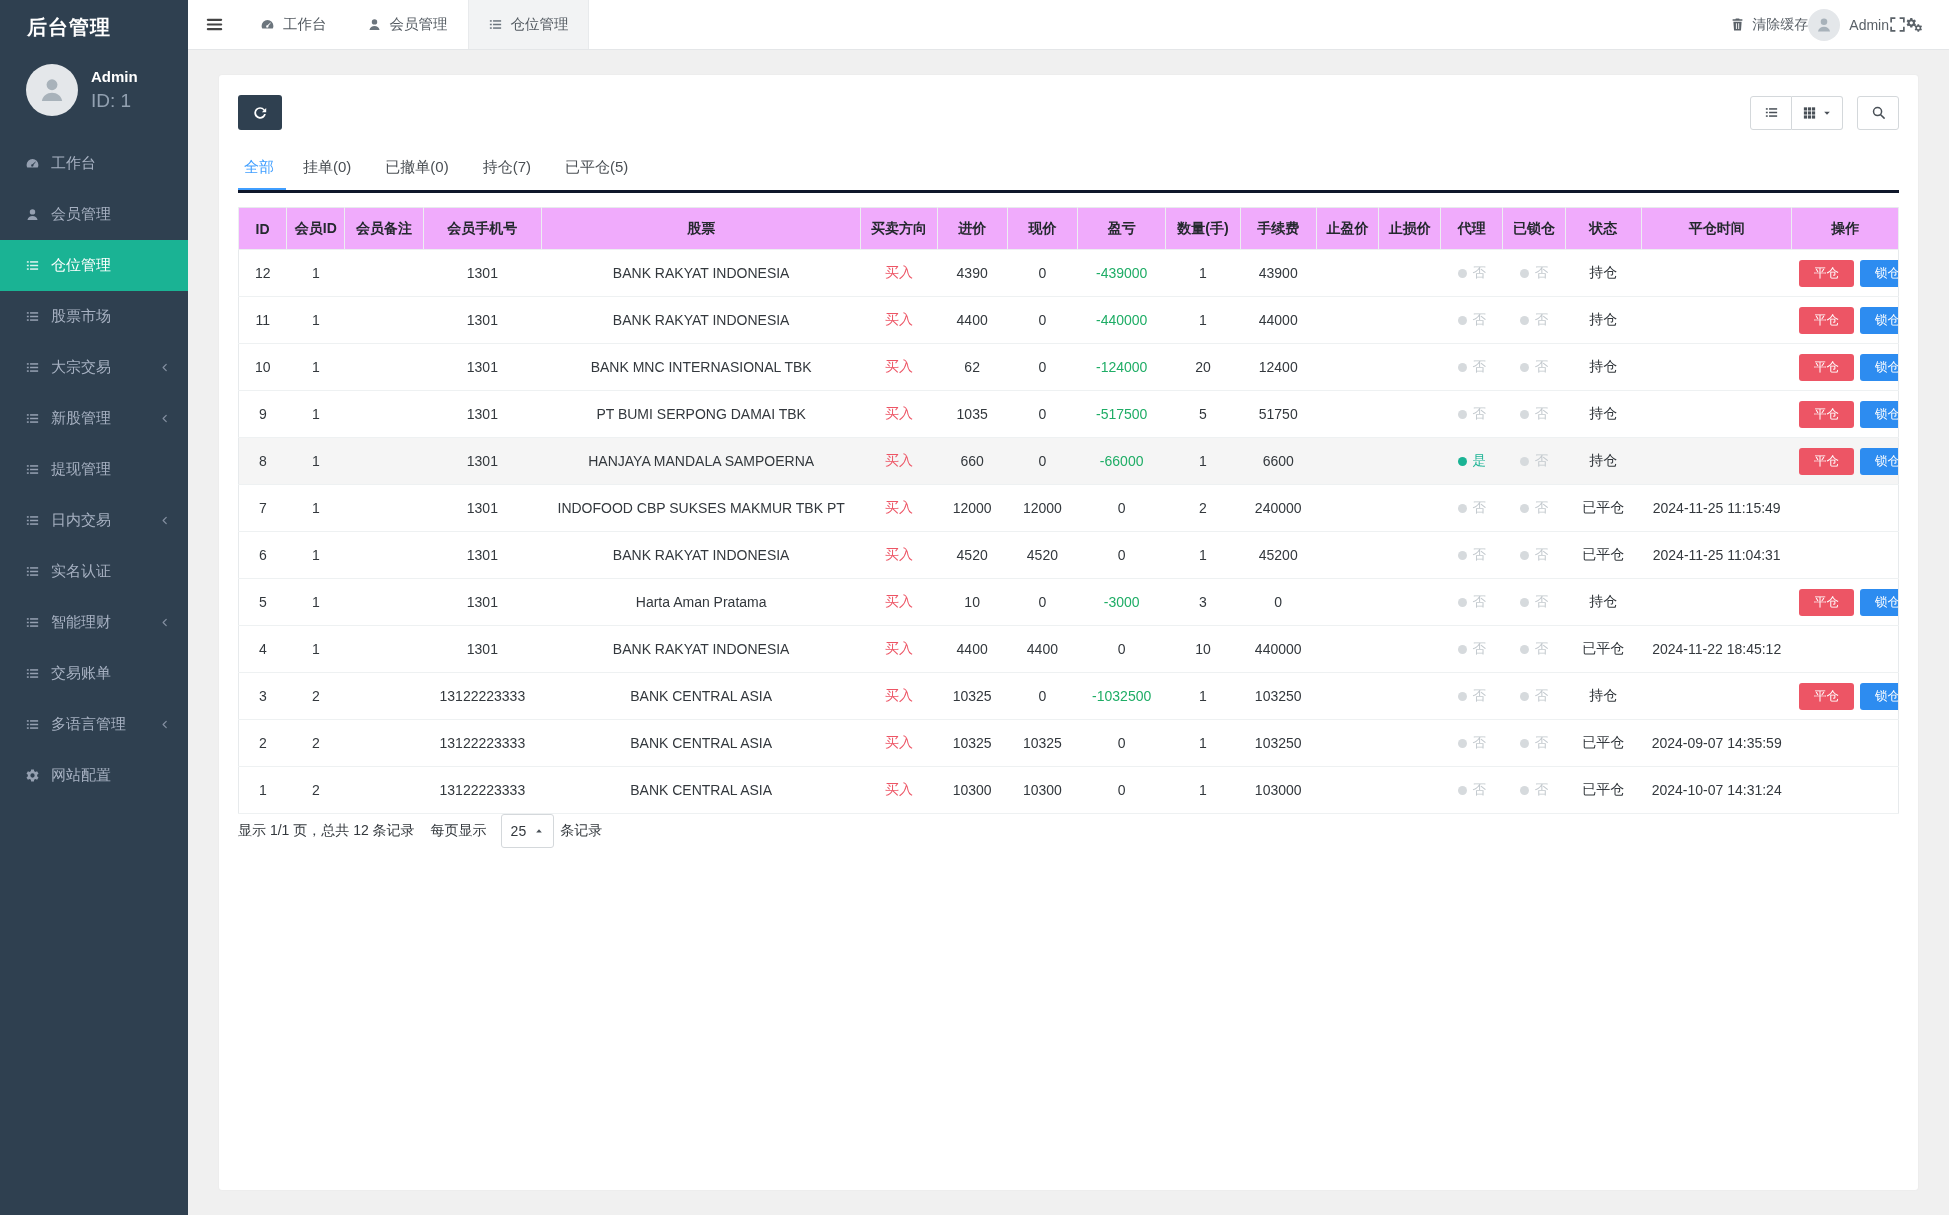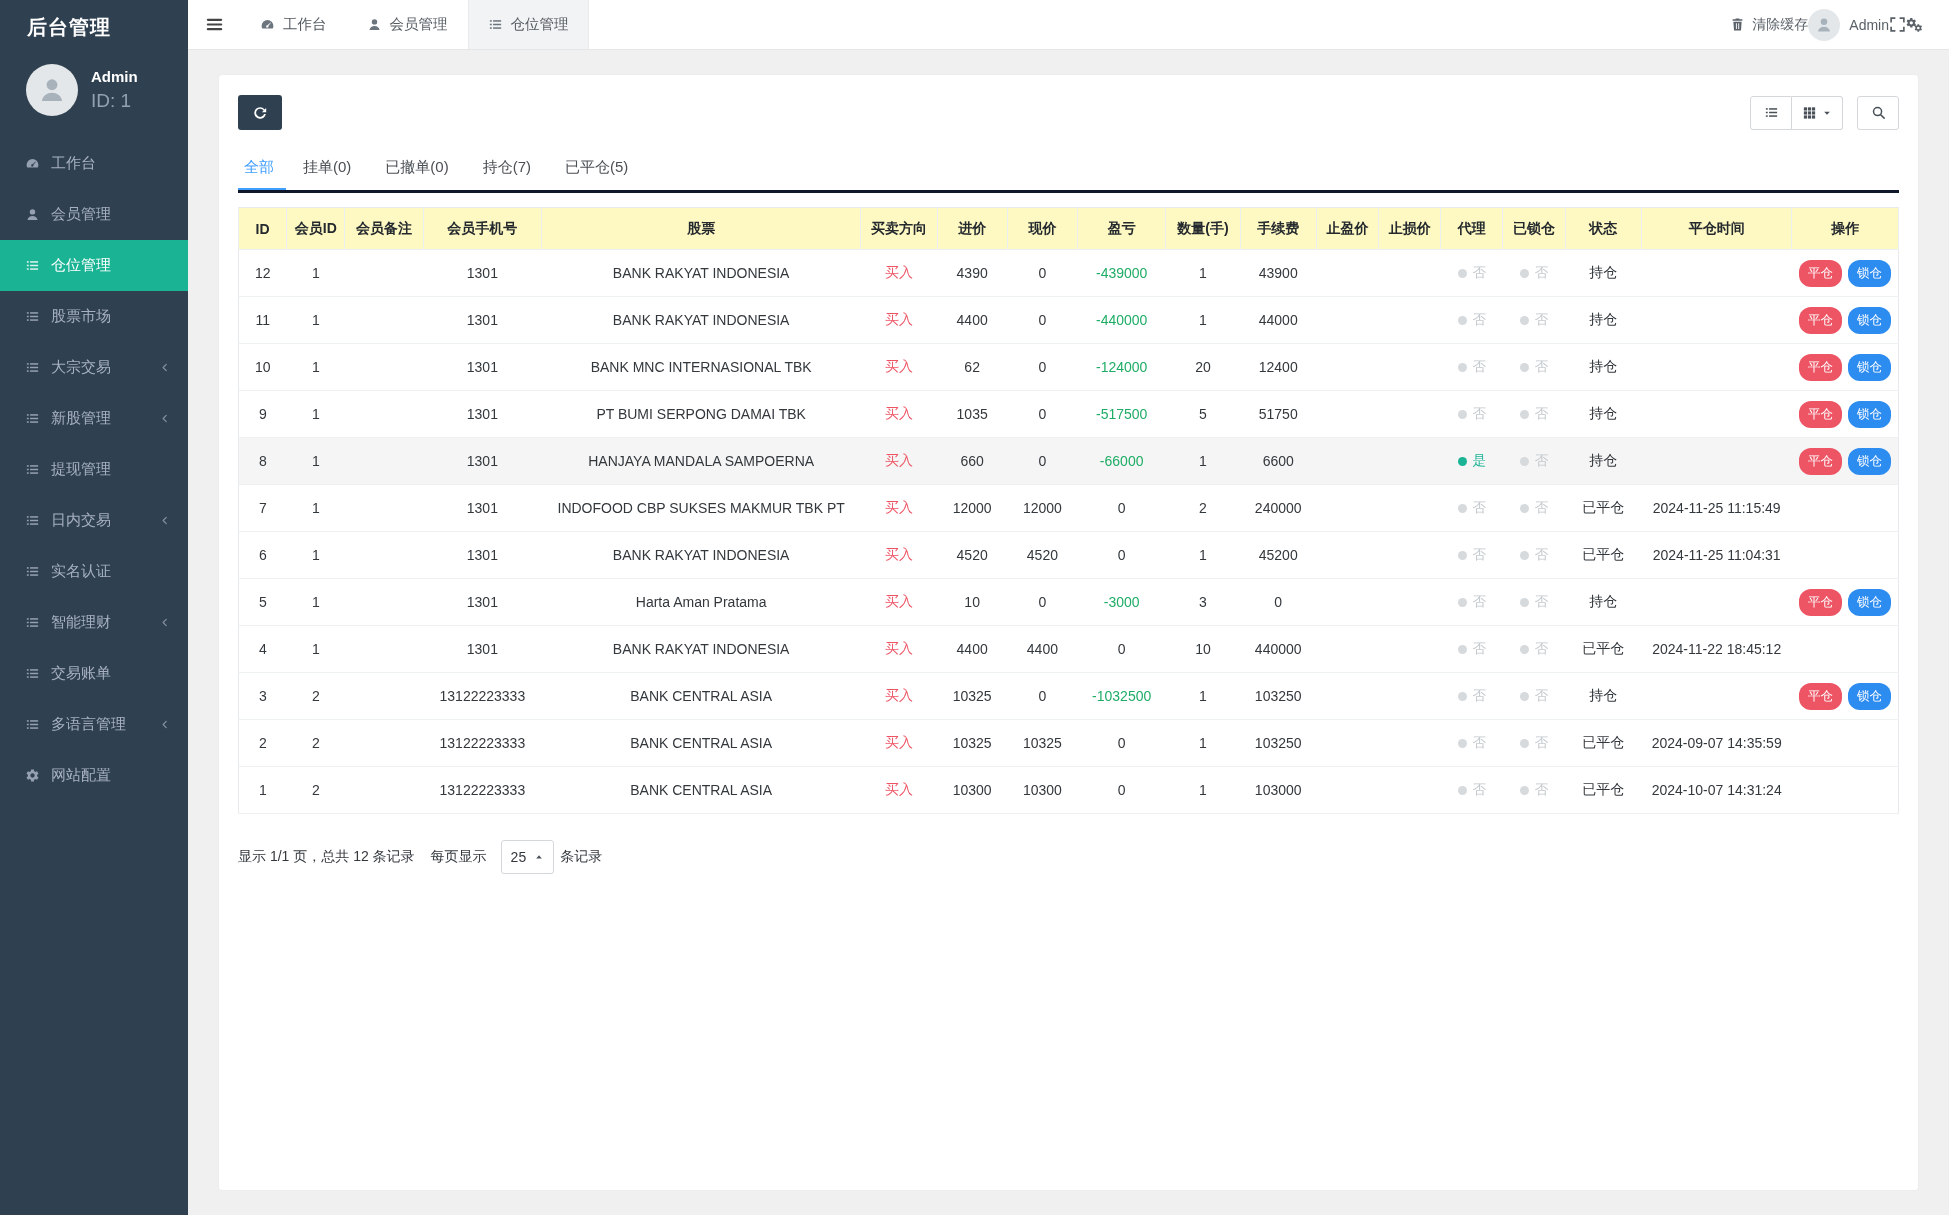--- a/index.html
+++ b/index.html
@@ -56,34 +56,34 @@
   .tool-btn .icon{width:15px;height:15px}
   .tool-btn .icon.sm{width:10px;height:10px}
   .tool-btn.search{margin-left:14px}
 
   .filter-tabs{display:flex;margin-top:16px;border-bottom:3px solid #0f172a}
   .filter-tab{padding:12px 17px 11px;font-size:15px;color:#4a4f54;cursor:pointer;border-bottom:2px solid transparent}
   .filter-tab:first-child{padding-left:6px;padding-right:12px}
   .filter-tab.active{color:var(--tab-blue,#409eff);border-bottom-color:var(--tab-blue,#409eff)}
 
   table{width:100%;border-collapse:collapse;table-layout:fixed;margin-top:14px;border:1px solid #e7eaec}
-  thead th{height:42px;font-size:14px;font-weight:bold;color:#24292e;text-align:center;border:1px solid #eceff1;border-top:none;background:#fef9c3;padding:0 4px;white-space:nowrap;overflow:hidden}
+  thead th{height:42px;font-size:14px;font-weight:bold;color:#24292e;text-align:center;border:1px solid #eceff1;border-top:none;background:#f0abfc;padding:0 4px;white-space:nowrap;overflow:hidden}
   tbody td{height:47px;text-align:center;font-size:14px;color:#33383d;border-bottom:1px solid #eef1f2;padding:0 4px;white-space:nowrap;overflow:hidden}
   tbody tr.highlight{background:#f5f5f5}
   td.buy{color:var(--buy-red,#ed5565)}
   td.green{color:var(--loss-green,#1fad66)}
   .dot-ind{display:inline-flex;align-items:center;gap:6px;font-size:13.5px;color:#c3c9ce;cursor:pointer}
   .dot-ind .dot{width:9px;height:9px;border-radius:50%;background:#d6dadd}
   .dot-ind.yes{color:var(--accent,#1ab394)}
   .dot-ind.yes .dot{background:var(--accent,#1ab394)}
-  .btn{border:none;border-radius:12px;color:#fff;font-size:12.5px;padding:5px 9px;margin:0 3px;cursor:pointer;font-family:inherit}
+  .btn{border:none;border-radius:3px;color:#fff;font-size:12.5px;padding:5px 15px;margin:0 3px;cursor:pointer;font-family:inherit}
   .btn-close{background:var(--buy-red,#ed5565)}
   .btn-lock{background:var(--lock-blue,#2d8cf0)}
 
-  .pagination{display:flex;align-items:center;margin-top:26px;font-size:14px;color:#33383d}
+  .pagination{display:flex;align-items:center;font-size:14px;color:#33383d}
   .pagination > span{margin-right:6px}
   .pagination .summary{margin-right:16px}
   .page-size{display:inline-flex;align-items:center;gap:8px;border:1px solid #d4d8db;border-radius:3px;padding:8px 9px;margin:0 8px;cursor:pointer}
   .page-size .icon{width:10px;height:10px;color:#495057}
 </style>
 </head>
 <body>
 
 <div class="app">
 

